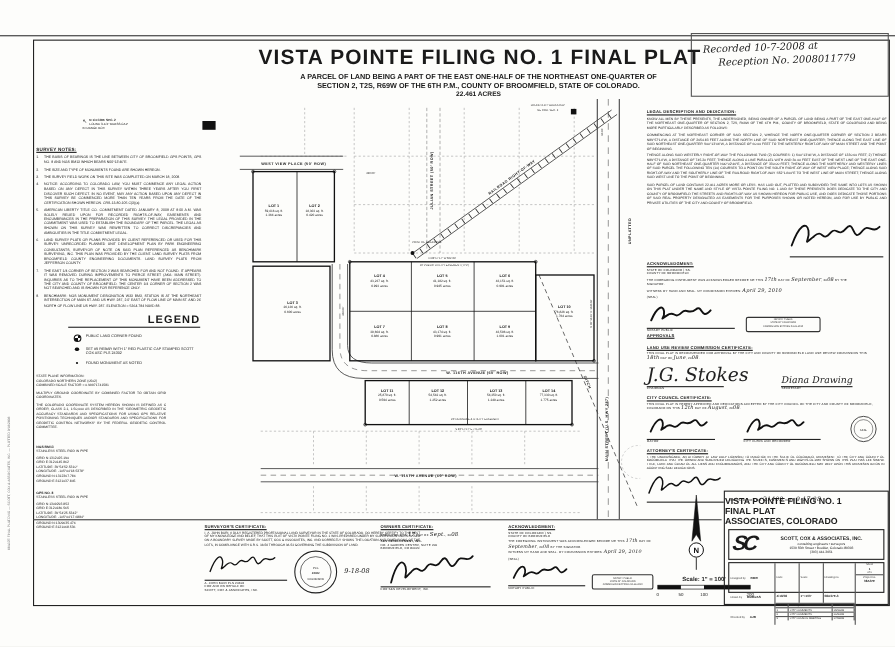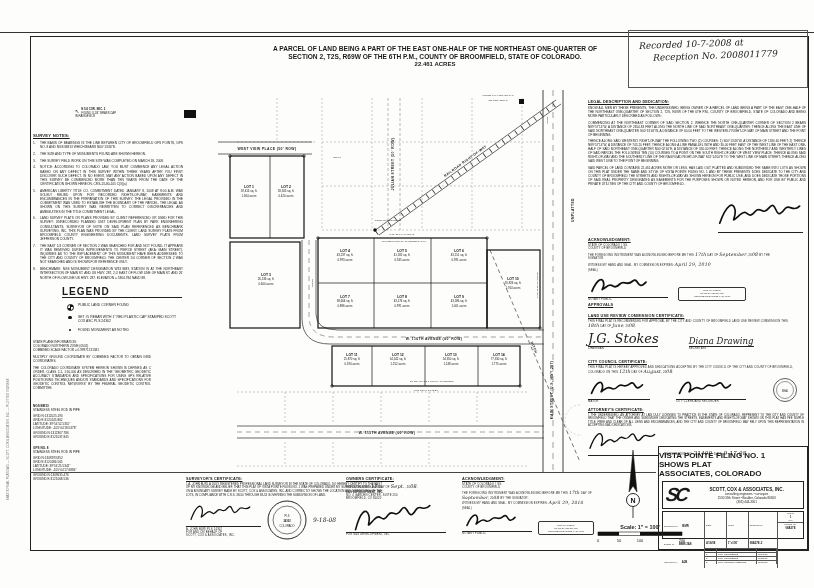--- a/index.html
+++ b/index.html
@@ -51,20 +51,21 @@
   <div class="abs" style="left:30px;top:472px;width:626px;border-top:.8px solid #444;"></div>
 
   <div class="abs" style="left:6px;top:500px;width:220px;font-size:3px;color:#777;transform:rotate(-90deg);transform-origin:0 0;">08A37E FINAL PLAT.DWG — SCOTT, COX &amp; ASSOCIATES, INC. — PLOTTED 9/18/2008</div>
 
   <div class="abs" style="left:628px;top:30px;width:178px;height:56px;border:.8px solid #555;">
     <div class="hw" style="font-size:9px;margin:7px 0 0 10px;transform:rotate(-2deg);">Recorded 10-7-2008 at</div>
     <div class="hw" style="font-size:9px;margin:2px 0 0 24px;transform:rotate(-2deg);">Reception No. 2008011779</div>
   </div>
 
   <div class="abs" style="left:235px;top:42px;width:400px;text-align:center;">
+    <div style="font-size:19px;font-weight:bold;letter-spacing:1px;white-space:nowrap;">VISTA POINTE FILING NO. 1 FINAL PLAT</div>
     <div style="font-size:6.6px;font-weight:bold;margin-top:3px;">A PARCEL OF LAND BEING A PART OF THE EAST ONE-HALF OF THE NORTHEAST ONE-QUARTER OF</div>
     <div style="font-size:6.6px;font-weight:bold;margin-top:1px;">SECTION 2, T2S, R69W OF THE 6TH P.M., COUNTY OF BROOMFIELD, STATE OF COLORADO.</div>
     <div style="font-size:6px;font-weight:bold;margin-top:1px;">22.461 ACRES</div>
   </div>
 
   <div class="abs" style="left:75px;top:108px;width:110px;font-size:2.8px;line-height:1.3;color:#222;">
     <span style="float:left;margin-right:2px;font-size:5px;">↖</span>
     <div style="font-weight:bold;">N 1/4 COR. SEC. 2</div>
     <div>FOUND 3-1/4" BRASS CAP</div>
     <div>IN RANGE BOX</div>
@@ -102,21 +103,21 @@
           <span>THE EAST 1/4 CORNER OF SECTION 2 WAS SEARCHED FOR AND NOT FOUND. IT APPEARS IT WAS REMOVED DURING IMPROVEMENTS TO PIERCE STREET (AKA: MAIN STREET). INQUIRIES AS TO THE REPLACEMENT OF THIS MONUMENT HAVE BEEN ADDRESSED TO THE CITY AND COUNTY OF BROOMFIELD. THE CENTER 1/4 CORNER OF SECTION 2 WAS NOT SEARCHED AND IS SHOWN FOR REFERENCE ONLY.</span>
         </div>
         <div class="note-item">
           <span class="num">8.</span>
           <span>BENCHMARK: NGS MONUMENT DESIGNATION W33 BM3, STATION IS AT THE NORTHEAST INTERSECTION OF MAIN ST. AND US HWY. 287, 2.0' EAST OF FLOW LINE OF MAIN ST. AND 26' NORTH OF FLOW LINE US HWY. 287. ELEVATION = 5364.784 NAVD 88.</span>
         </div>
       </div>
   </div>
 
   <div class="abs" style="left:62px;top:286px;width:120px;">
-    <div style="font-size:10px;font-weight:bold;letter-spacing:1px;text-align:left;border-bottom:1px solid #222;margin-bottom:5px;">LEGEND</div>
+    <div style="font-size:10px;font-weight:bold;letter-spacing:1px;text-align:right;border-bottom:1px solid #222;margin-bottom:5px;">LEGEND</div>
     <div id="legend-list">
         <div class="legend-row">
           <span class="legend-sym">
             <span class="sym-corner"></span>
           </span>
           <span>PUBLIC LAND CORNER FOUND</span>
         </div>
         <div class="legend-row">
           <span class="legend-sym">
             <span class="sym-set"></span>
@@ -395,21 +396,21 @@
   <div class="abs" style="left:588px;top:314px;width:218px;">
     <div class="cert-head">LAND USE REVIEW COMMISSION CERTIFICATE:</div>
     <div class="cap" style="margin-top:2px;max-width:210px;">
       <span>THIS FINAL PLAT IS RECOMMENDED FOR APPROVAL BY THE CITY AND COUNTY OF BROOMFIELD LAND USE REVIEW COMMISSION THIS</span>
       <span class="hw" style="font-size:4.6px;">18th</span>
       <span>DAY OF</span>
       <span class="hw" style="font-size:4.6px;">June</span><span>, 20</span><span class="hw" style="font-size:4.6px;">08</span>.
     </div>
     <div style="display:flex;gap:30px;margin-top:3px;align-items:flex-end;">
       <div>
-        <div class="hw" style="font-size:13px;">J.G. Stokes</div>
+        <div class="hw" style="font-size:17px;">J.G. Stokes</div>
         <div class="sigline" style="width:70px;"></div>
         <div class="cap">CHAIRMAN</div>
       </div>
       <div>
         <div class="hw" style="font-size:8.5px;">Diana Drawing</div>
         <div class="sigline" style="width:65px;"></div>
         <div class="cap">SECRETARY</div>
       </div>
     </div>
   </div>
@@ -460,21 +461,21 @@
         <span class="hw" style="font-size:5.5px;">21409</span>
         &nbsp;<span>DATE:</span>
         <span class="hw" style="font-size:5.5px;">9-17-08</span>
       </div>
     </div>
   </div>
 
   <div class="abs" style="left:658px;top:446px;width:148px;height:102px;border:1px solid #222;">
     <div style="text-align:left;margin-top:4px;">
       <div style="font-size:8px;font-weight:bold;">VISTA POINTE FILING NO. 1</div>
-      <div style="font-size:8px;font-weight:bold;">SHOWS PLAT</div>
+      <div style="font-size:8px;font-weight:bold;">FINAL PLAT</div>
       <div style="font-size:8px;font-weight:bold;">ASSOCIATES, COLORADO</div>
     </div>
     <div style="margin:3px 3px 0 3px;border:.8px solid #222;display:flex;align-items:center;height:26px;">
       <div style="font-size:19px;font-weight:900;font-style:italic;letter-spacing:-3px;margin:0 4px 0 3px;transform:skewX(-10deg);">SC</div>
       <div style="flex:1;text-align:center;">
         <div style="font-size:4.6px;font-weight:bold;">SCOTT, COX &amp; ASSOCIATES, INC.</div>
         <div style="font-size:3px;">consulting engineers  •  surveyors</div>
         <div style="font-size:3px;">1530 55th Street  •  Boulder, Colorado 80303</div>
         <div style="font-size:3px;">(303) 444-3051</div>
       </div>

